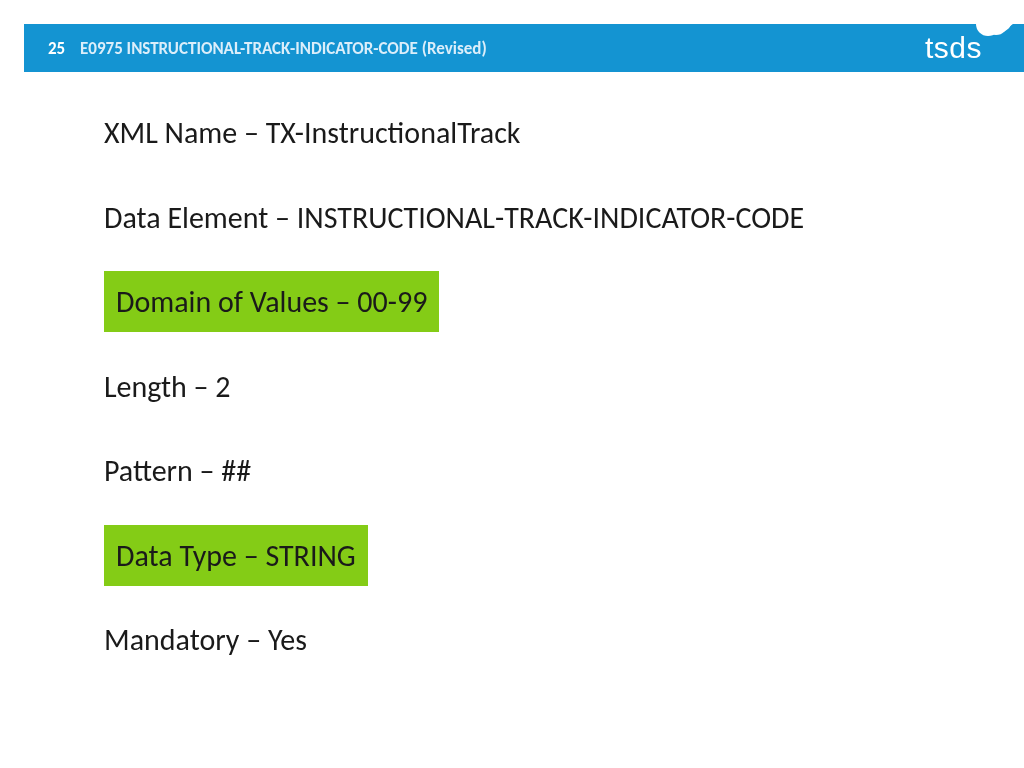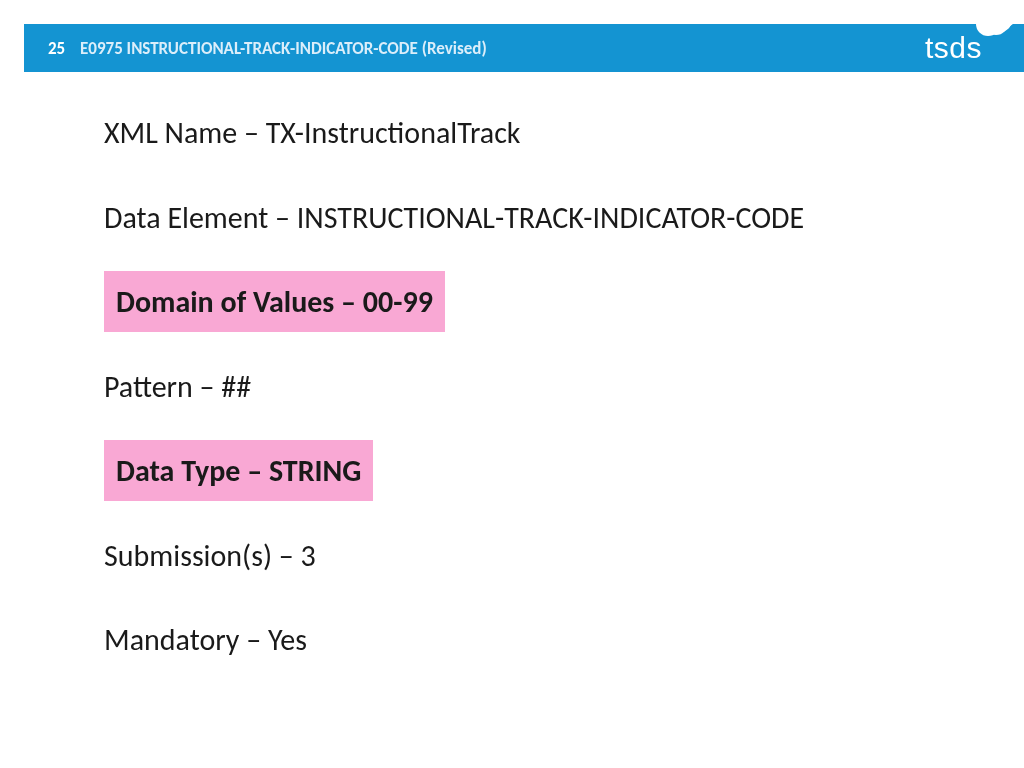--- a/index.html
+++ b/index.html
@@ -63,23 +63,22 @@
   .content {
     padding: 32px 0 0 68px;
   }
   .line {
     font-size: 30px;
     color: #1a1a1a;
     line-height: 1.15;
     margin-bottom: 26px;
   }
   .highlight {
-    background: #f9a8d4;
+    background: #84cc16;
     display: inline;
-    font-weight: bold;
   }
 </style>
 </head>
 <body>
 
 <div class="header">
   <div class="slide-number">25</div>
   <div class="header-title">E0975 INSTRUCTIONAL-TRACK-INDICATOR-CODE (Revised)</div>
   <div class="logo">
     <div class="logo-dots">
@@ -92,17 +91,17 @@
       <span style="top:12px;left:10px"></span>
     </div>
     <span class="logo-text">tsds</span>
   </div>
 </div>
 
 <div class="content">
   <div class="line">XML Name – TX-InstructionalTrack</div>
   <div class="line" style="max-width:800px">Data Element – INSTRUCTIONAL-TRACK-INDICATOR-CODE</div>
   <div class="line"><span class="highlight">Domain of Values – 00-99</span></div>
+  <div class="line">Length – 2</div>
   <div class="line">Pattern – ##</div>
   <div class="line"><span class="highlight">Data Type – STRING</span></div>
-  <div class="line">Submission(s) – 3</div>
   <div class="line">Mandatory – Yes</div>
 </div>
 
 </body></html>

